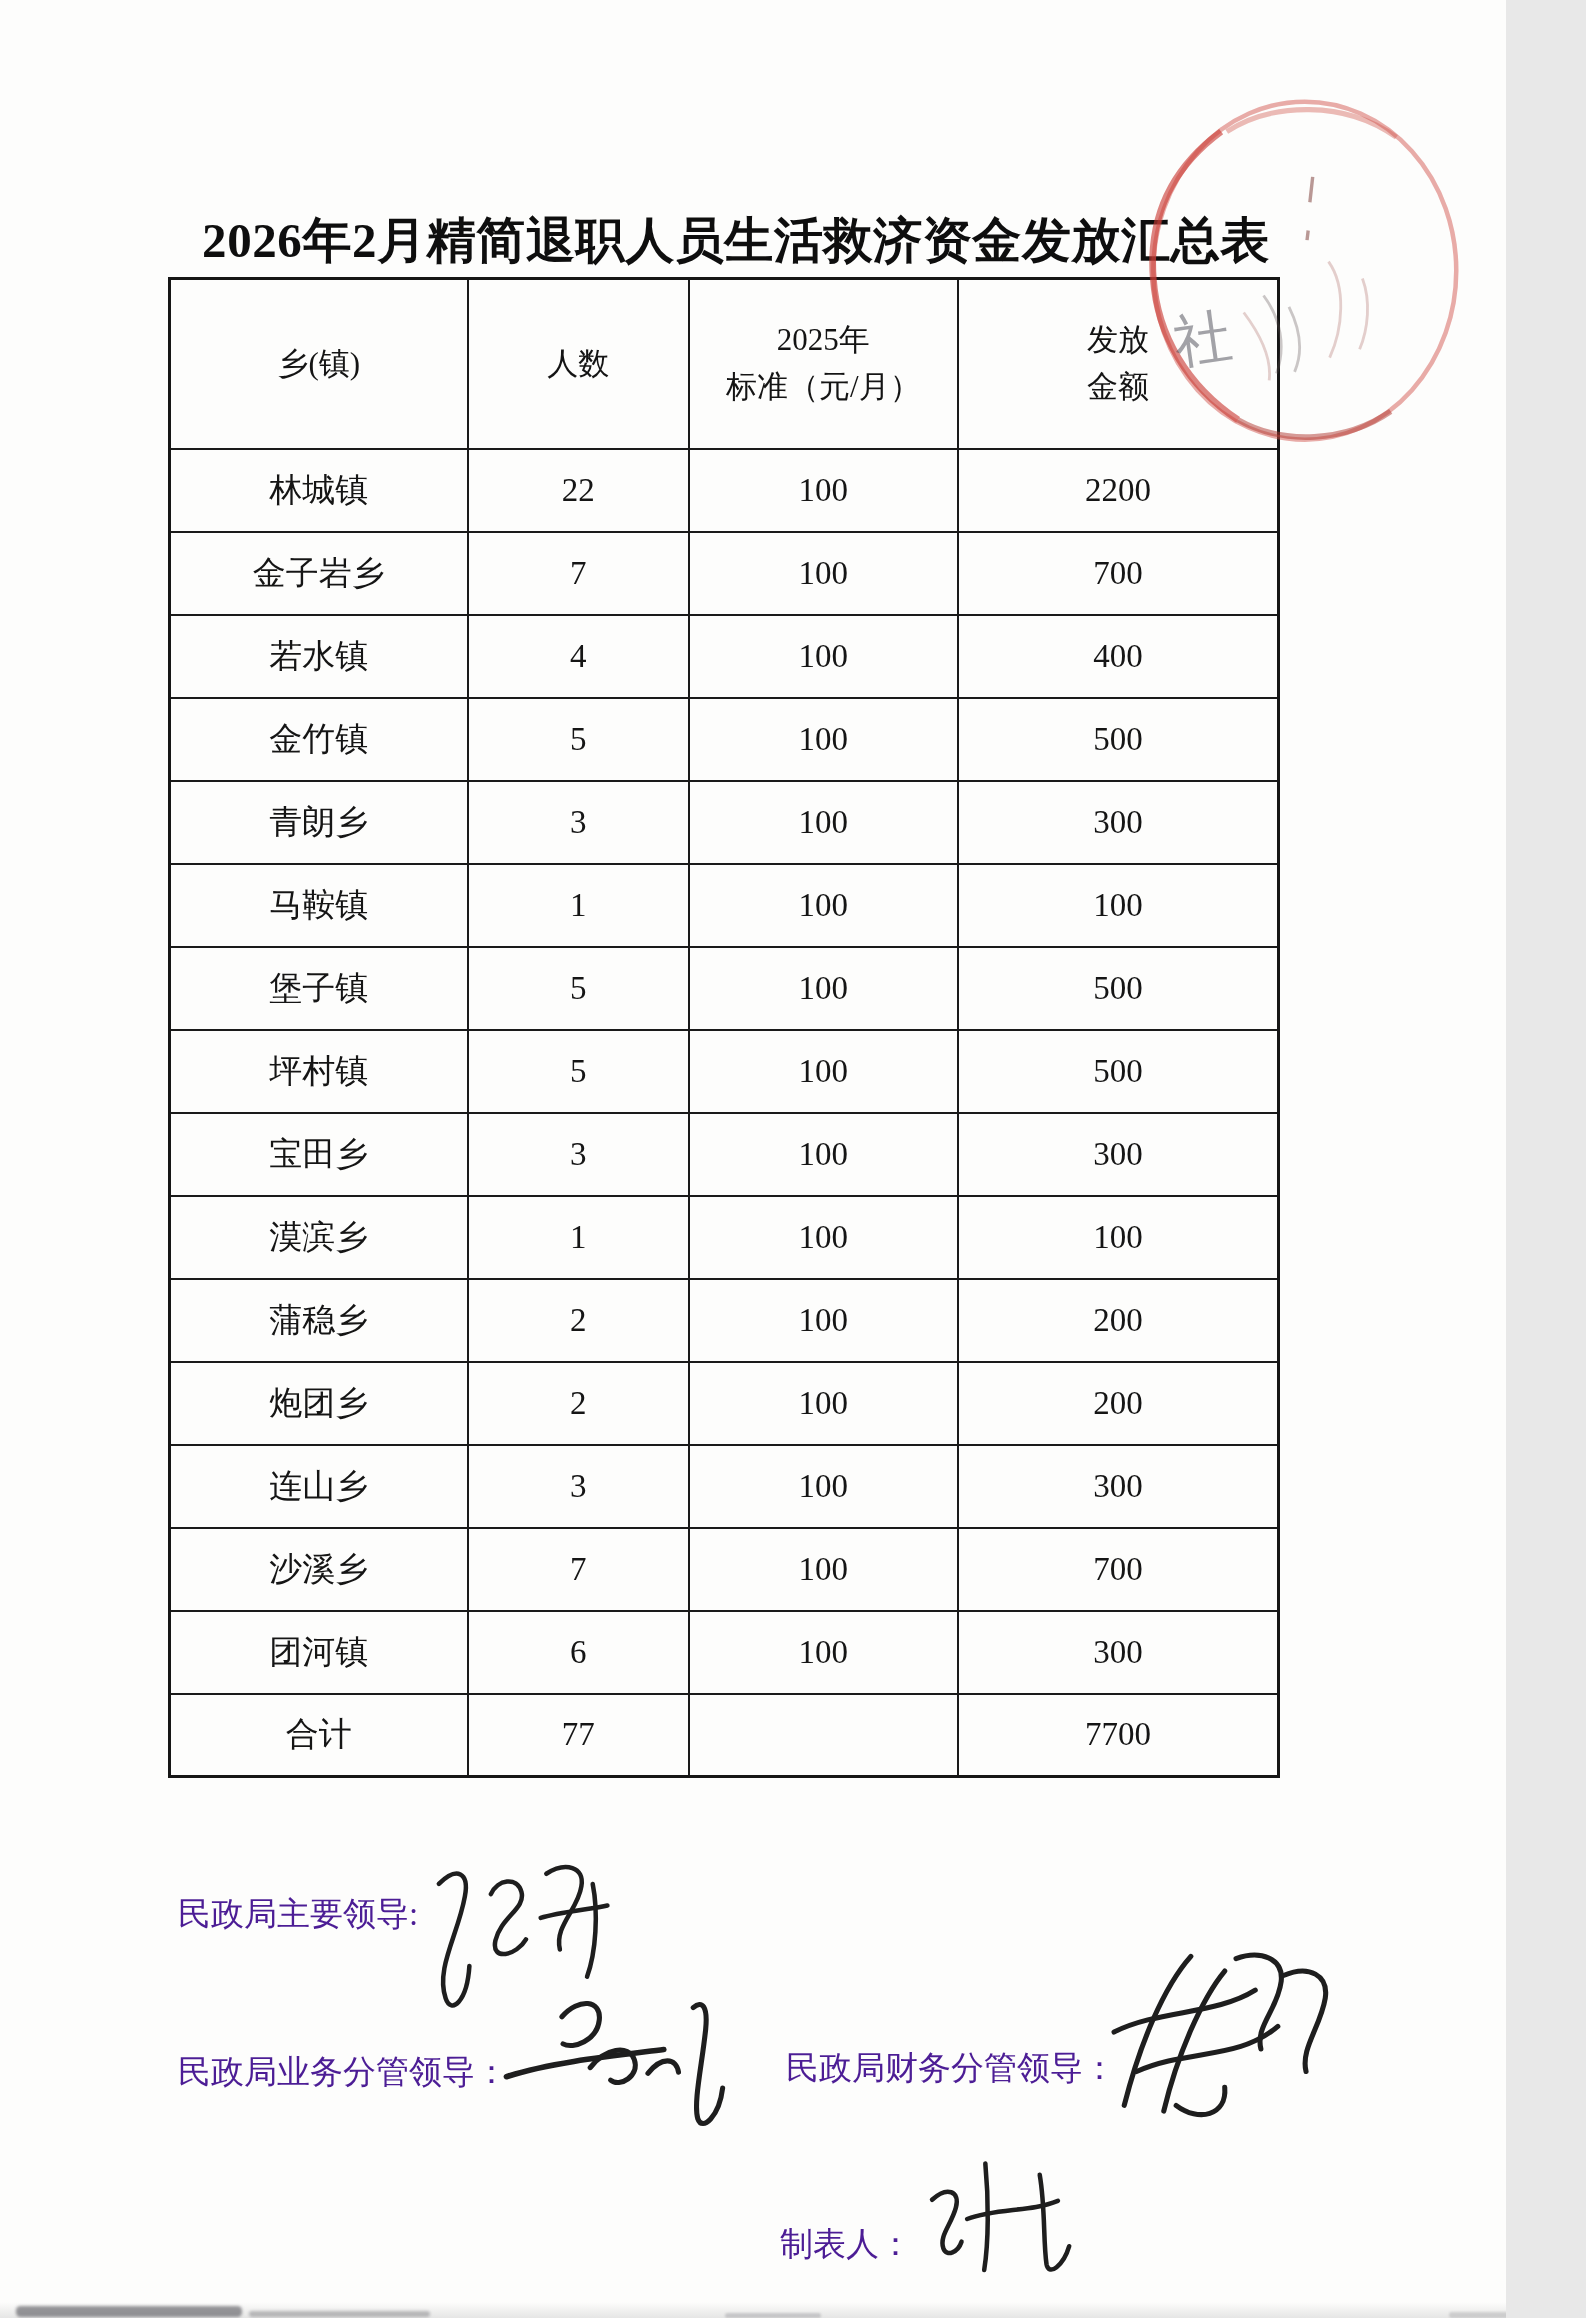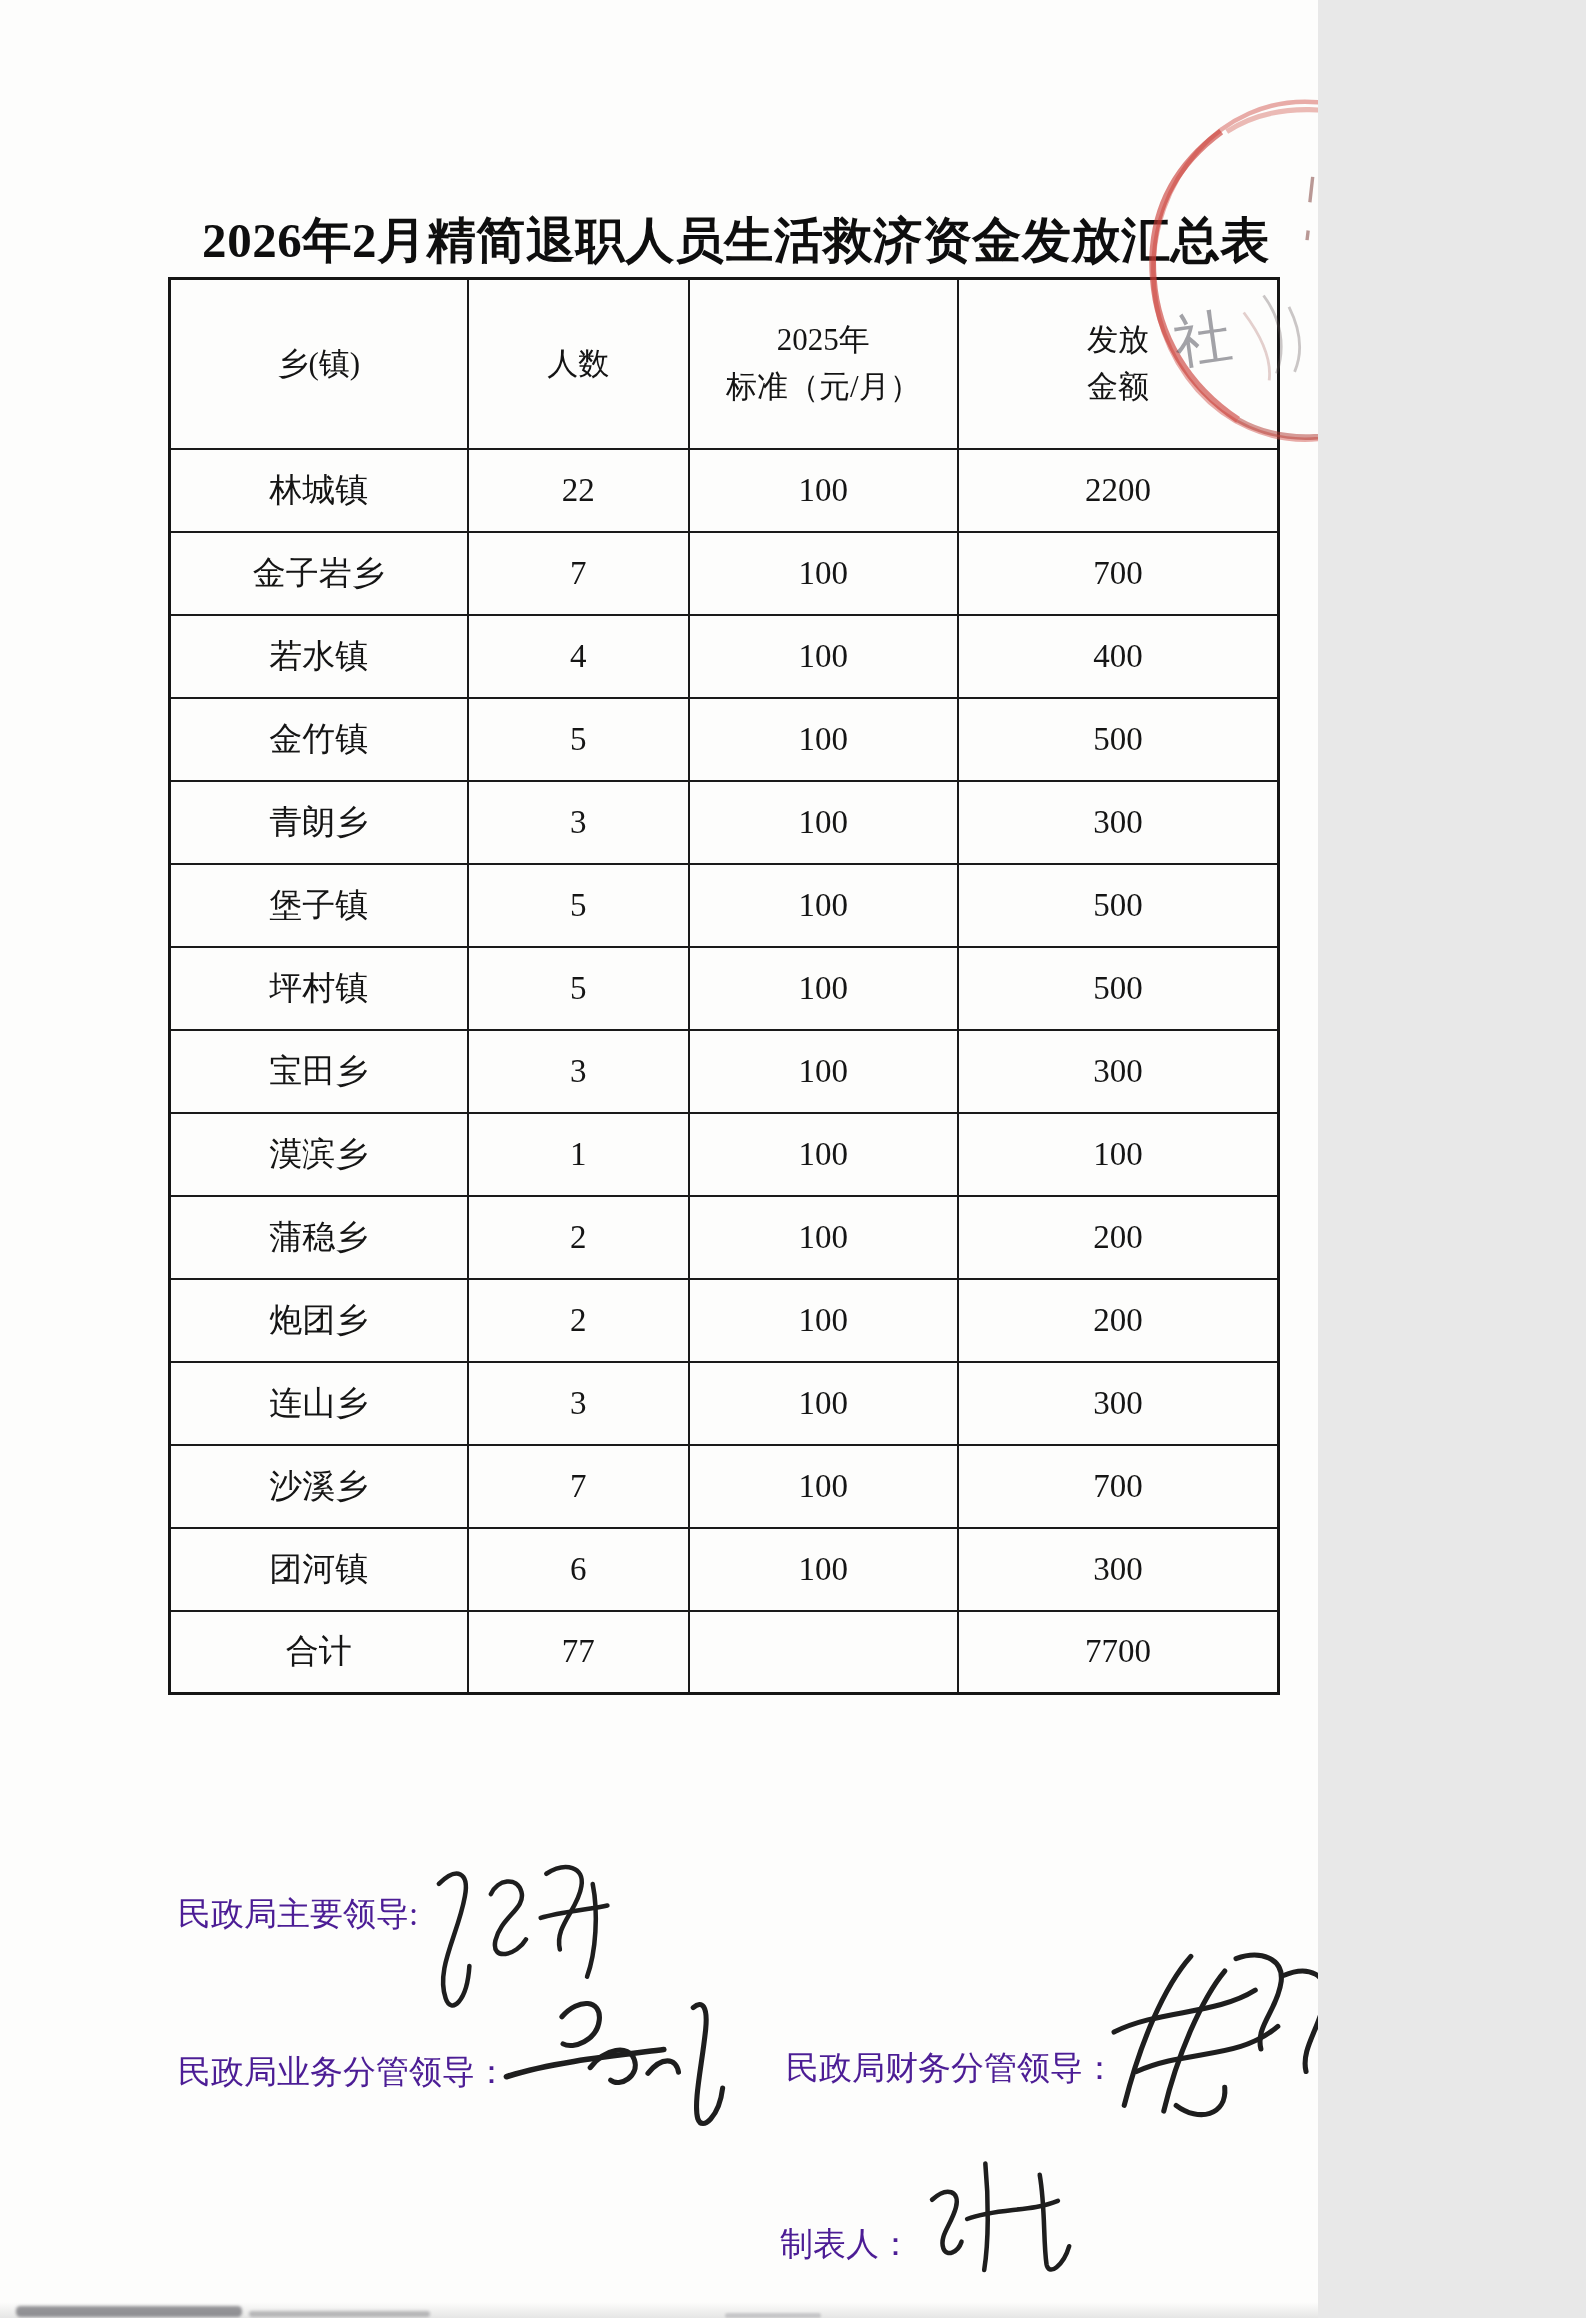--- a/index.html
+++ b/index.html
@@ -1,17 +1,17 @@
 <!DOCTYPE html>
 <html style="font-size:9px"><head>
 <meta charset="utf-8">
 <style>
   html,body{margin:0;padding:0;background:#e8e8e8;}
   .page{
-    position:relative;width:1318px;height:2319px;background:#fefefde;
+    position:relative;width:1506px;height:2319px;background:#fefefde;
     background:#fdfdfc;overflow:hidden;
     font-family:"Liberation Serif","DejaVu Serif",serif;color:#121212;
   }
   .title{
     position:absolute;left:180px;top:208px;width:1112px;margin:0;
     text-align:center;font-size:49px;font-weight:700;letter-spacing:0.6px;
     white-space:nowrap;color:#0e0e0e;
   }
   table.summary{
     position:absolute;left:168px;top:277px;width:1112px;
@@ -97,20 +97,26 @@
         <td>100</td>
         <td>500</td>
       </tr>
         <tr>
         <td>青朗乡</td>
         <td>3</td>
         <td>100</td>
         <td>300</td>
       </tr>
         <tr>
+        <td>马鞍镇</td>
+        <td>1</td>
+        <td>100</td>
+        <td>100</td>
+      </tr>
+        <tr>
         <td>堡子镇</td>
         <td>5</td>
         <td>100</td>
         <td>500</td>
       </tr>
         <tr>
         <td>坪村镇</td>
         <td>5</td>
         <td>100</td>
         <td>500</td>

